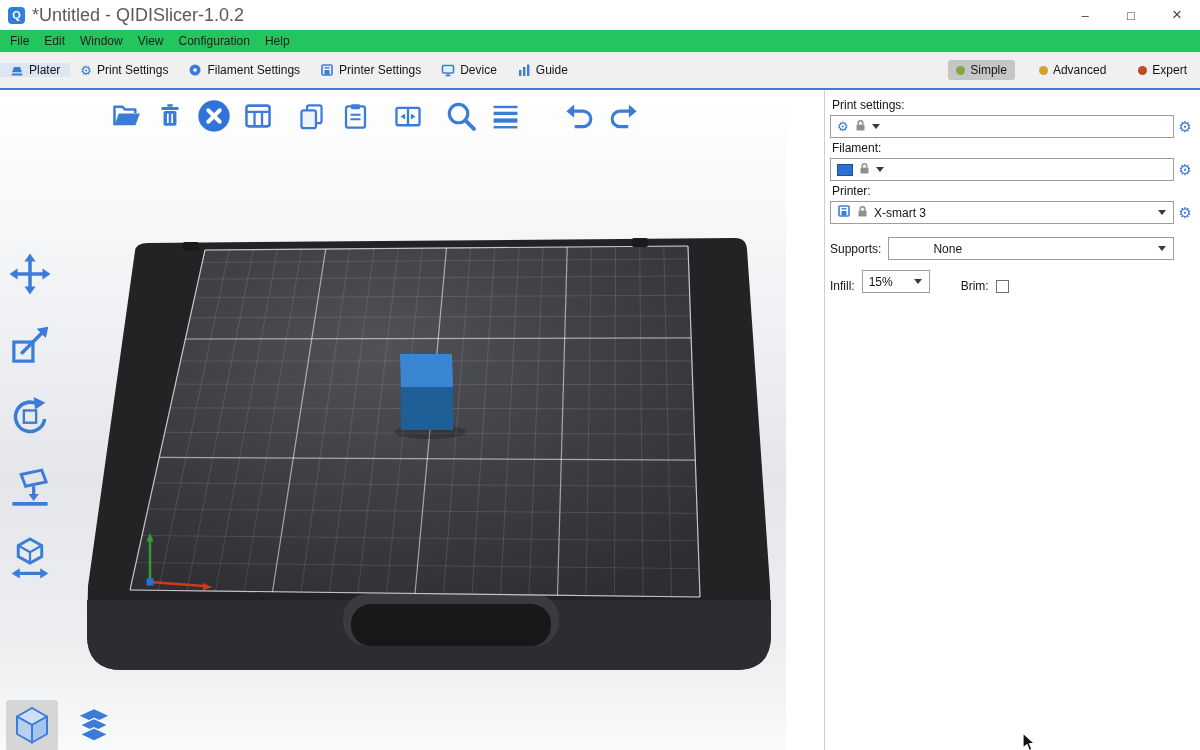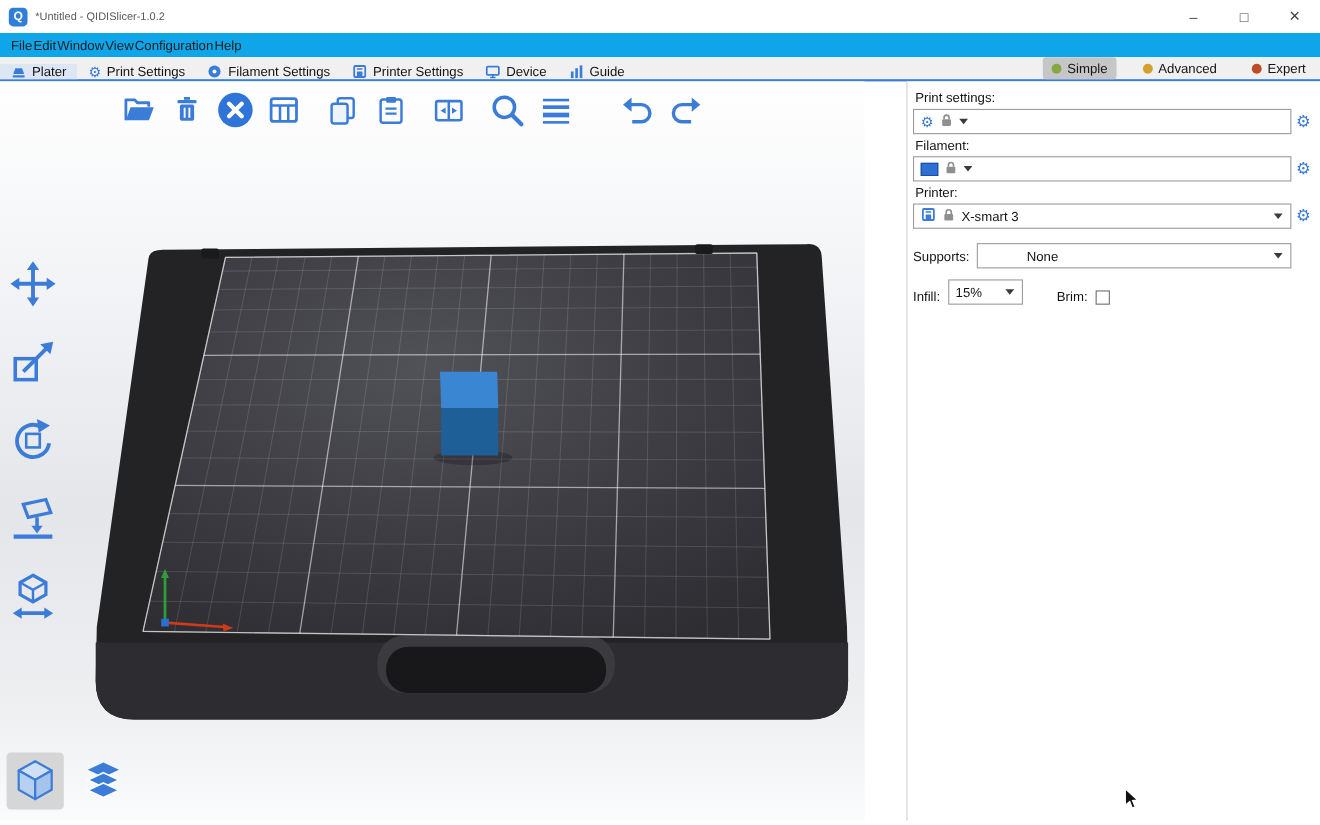--- a/index.html
+++ b/index.html
@@ -3,31 +3,31 @@
 <meta charset="utf-8">
 <style>
   * { margin:0; padding:0; box-sizing:border-box; }
   body { font-family:"Liberation Sans", sans-serif; background:#888; }
   #app { width:1200px; height:750px; background:#fff; position:relative; overflow:hidden; }
 
   
   .titlebar { height:30px; display:flex; align-items:center; padding-left:8px; background:#fff; }
   .app-logo { width:17px; height:17px; background:#2f7fd8; border-radius:4px; color:#fff;
               font-size:11px; font-weight:bold; display:flex; align-items:center; justify-content:center; }
-  .win-title { margin-left:7px; font-size:10px; color:#5a5a5a; }
+  .win-title { margin-left:7px; font-size:18px; color:#5a5a5a; }
   .win-controls { margin-left:auto; display:flex; height:100%; }
   .win-btn { width:46px; display:flex; align-items:center; justify-content:center; font-size:13px; color:#444; }
   .win-btn.close { font-size:17px; }
 
   
-  .menubar { height:22px; display:flex; align-items:center; gap:1px; padding-left:10px;
-             font-size:12px; color:#1e1e1e; background:#0ea5e9; }
+  .menubar { height:22px; display:flex; align-items:center; gap:15px; padding-left:10px;
+             font-size:12px; color:#1e1e1e; background:#22c55e; }
 
   
-  .tabbar { height:22px; background:#f0f0f0; border-bottom:2px solid #3c7cd9; display:flex; align-items:flex-end; }
+  .tabbar { height:38px; background:#f0f0f0; border-bottom:2px solid #3c7cd9; display:flex; align-items:center; }
   .tab { display:flex; align-items:center; gap:5px; padding:0 10px; font-size:12px; color:#141414; }
   .tab.active { background:#dde6f3; }
   .ticon { display:flex; align-items:center; }
   .gear-glyph { color:#3c7cd9; font-size:13px; line-height:1; }
   .modes { margin-left:auto; display:flex; align-items:center; gap:16px; padding-right:5px; }
   .mode { display:flex; align-items:center; gap:5px; padding:3px 8px; border-radius:3px; font-size:12px; color:#141414; }
   .mode.active { background:#c6c6c6; }
   .dot { width:9px; height:9px; border-radius:50%; }
 
   

